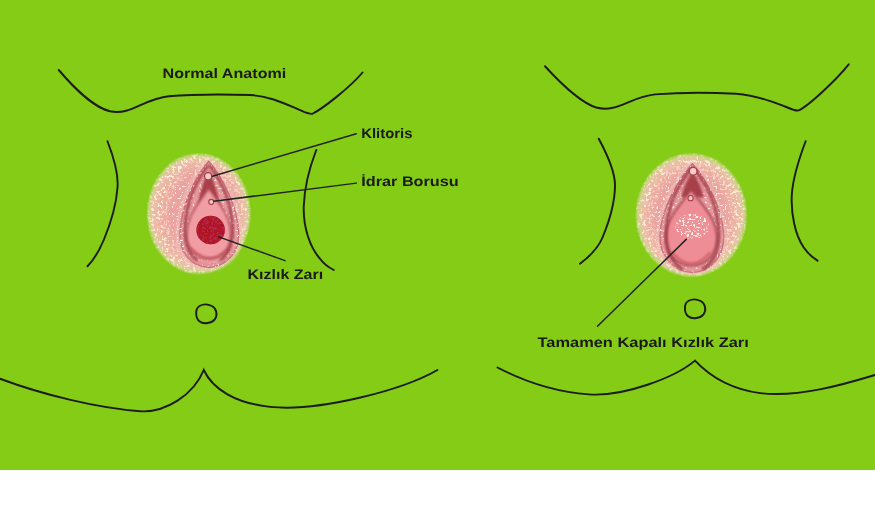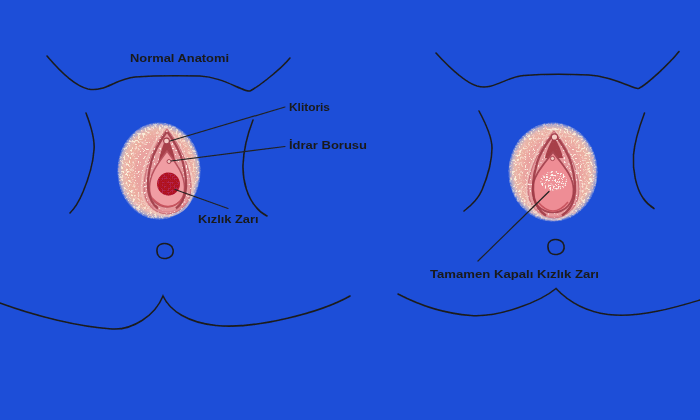--- a/index.html
+++ b/index.html
@@ -1,16 +1,16 @@
 <!DOCTYPE html>
 <html><head>
 <meta charset="utf-8">
 <style>
   html,body{margin:0;padding:0;background:#fff;}
-  #c{position:relative;width:700px;height:420px;background:#1d4ed8;overflow:hidden;
+  #c{position:relative;width:700px;height:376px;background:#84cc16;overflow:hidden;
      font-family:"Liberation Sans", sans-serif;}
 </style>
 </head>
 <body>
 <div id="c">
 <svg width="700" height="420" viewBox="0 0 700 420" xmlns="http://www.w3.org/2000/svg">
 <defs>
   <radialGradient id="outerG" cx="50%" cy="50%" r="50%">
     <stop offset="0%" stop-color="#edab9b"></stop>
     <stop offset="72%" stop-color="#edad9d"></stop>

